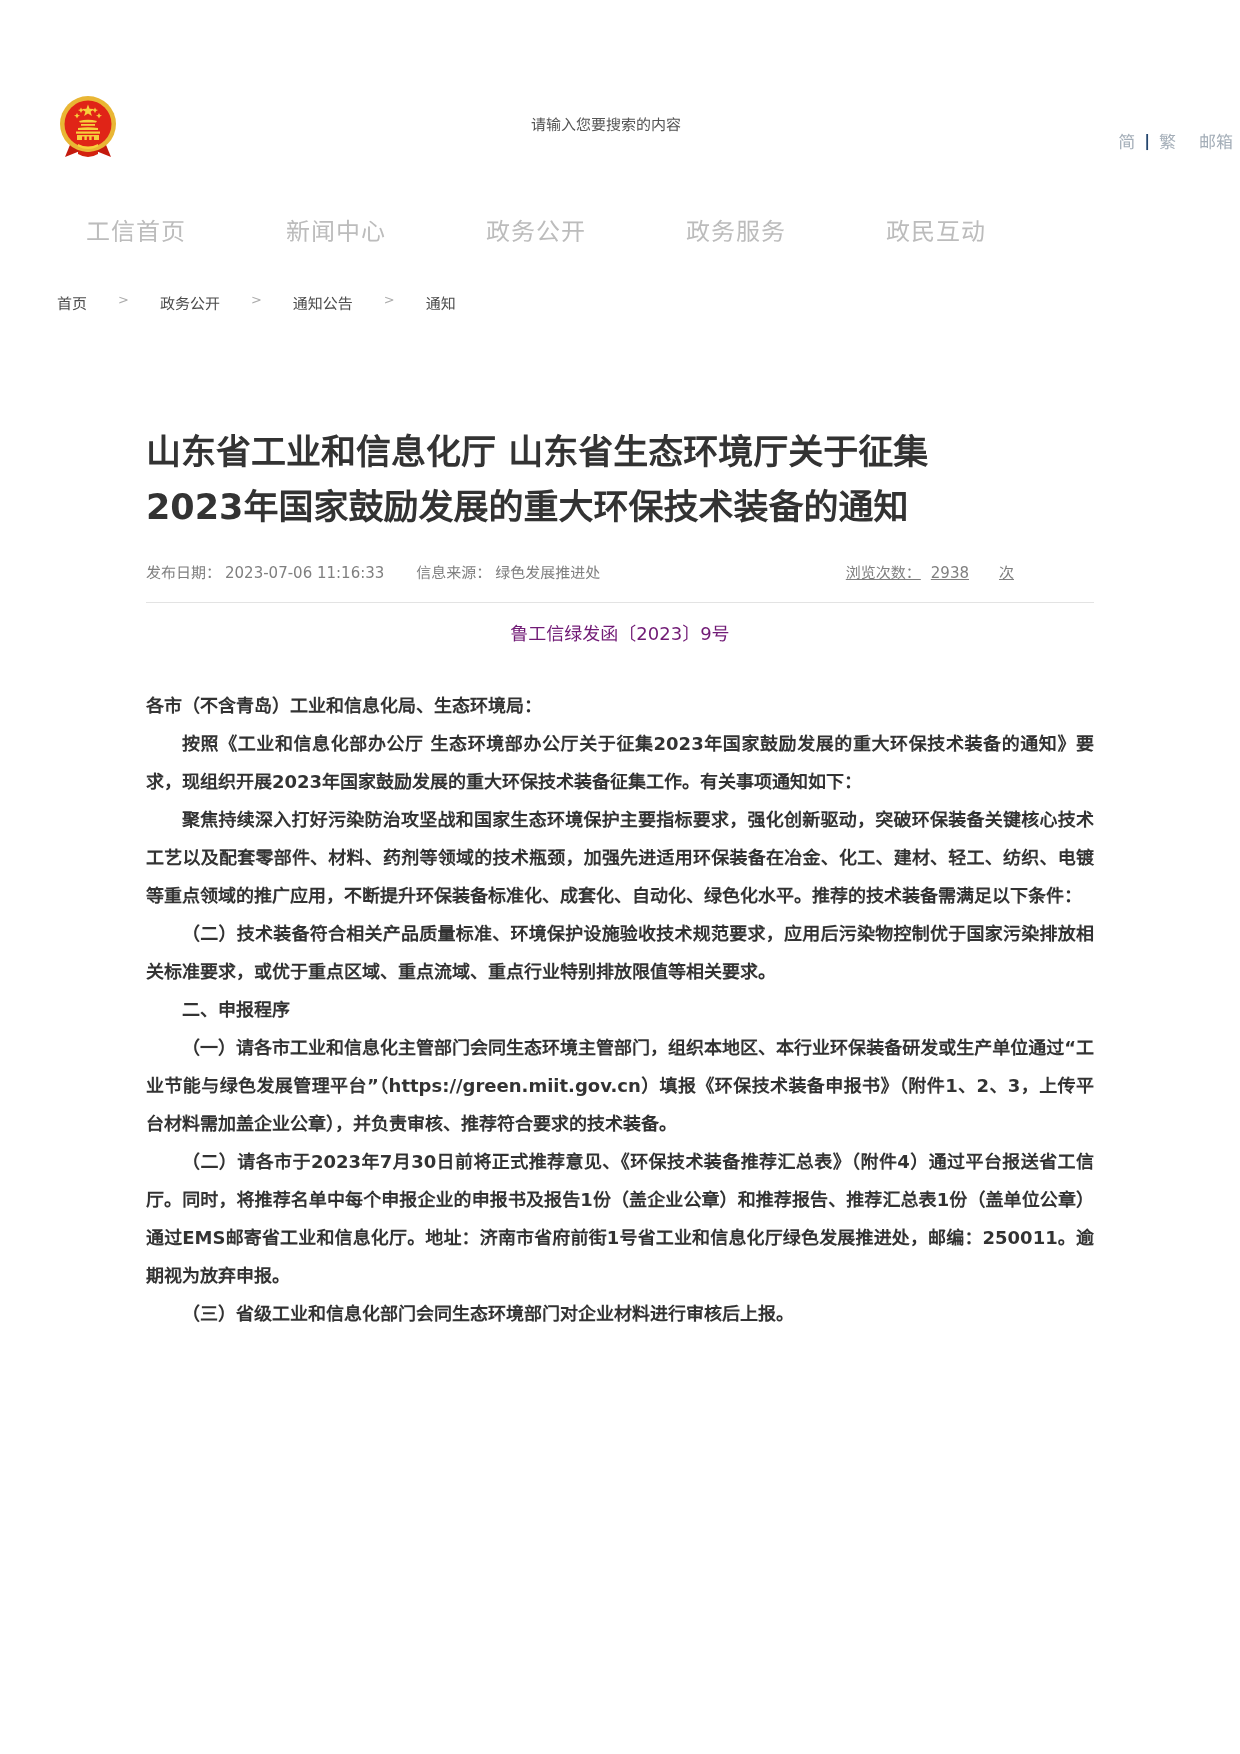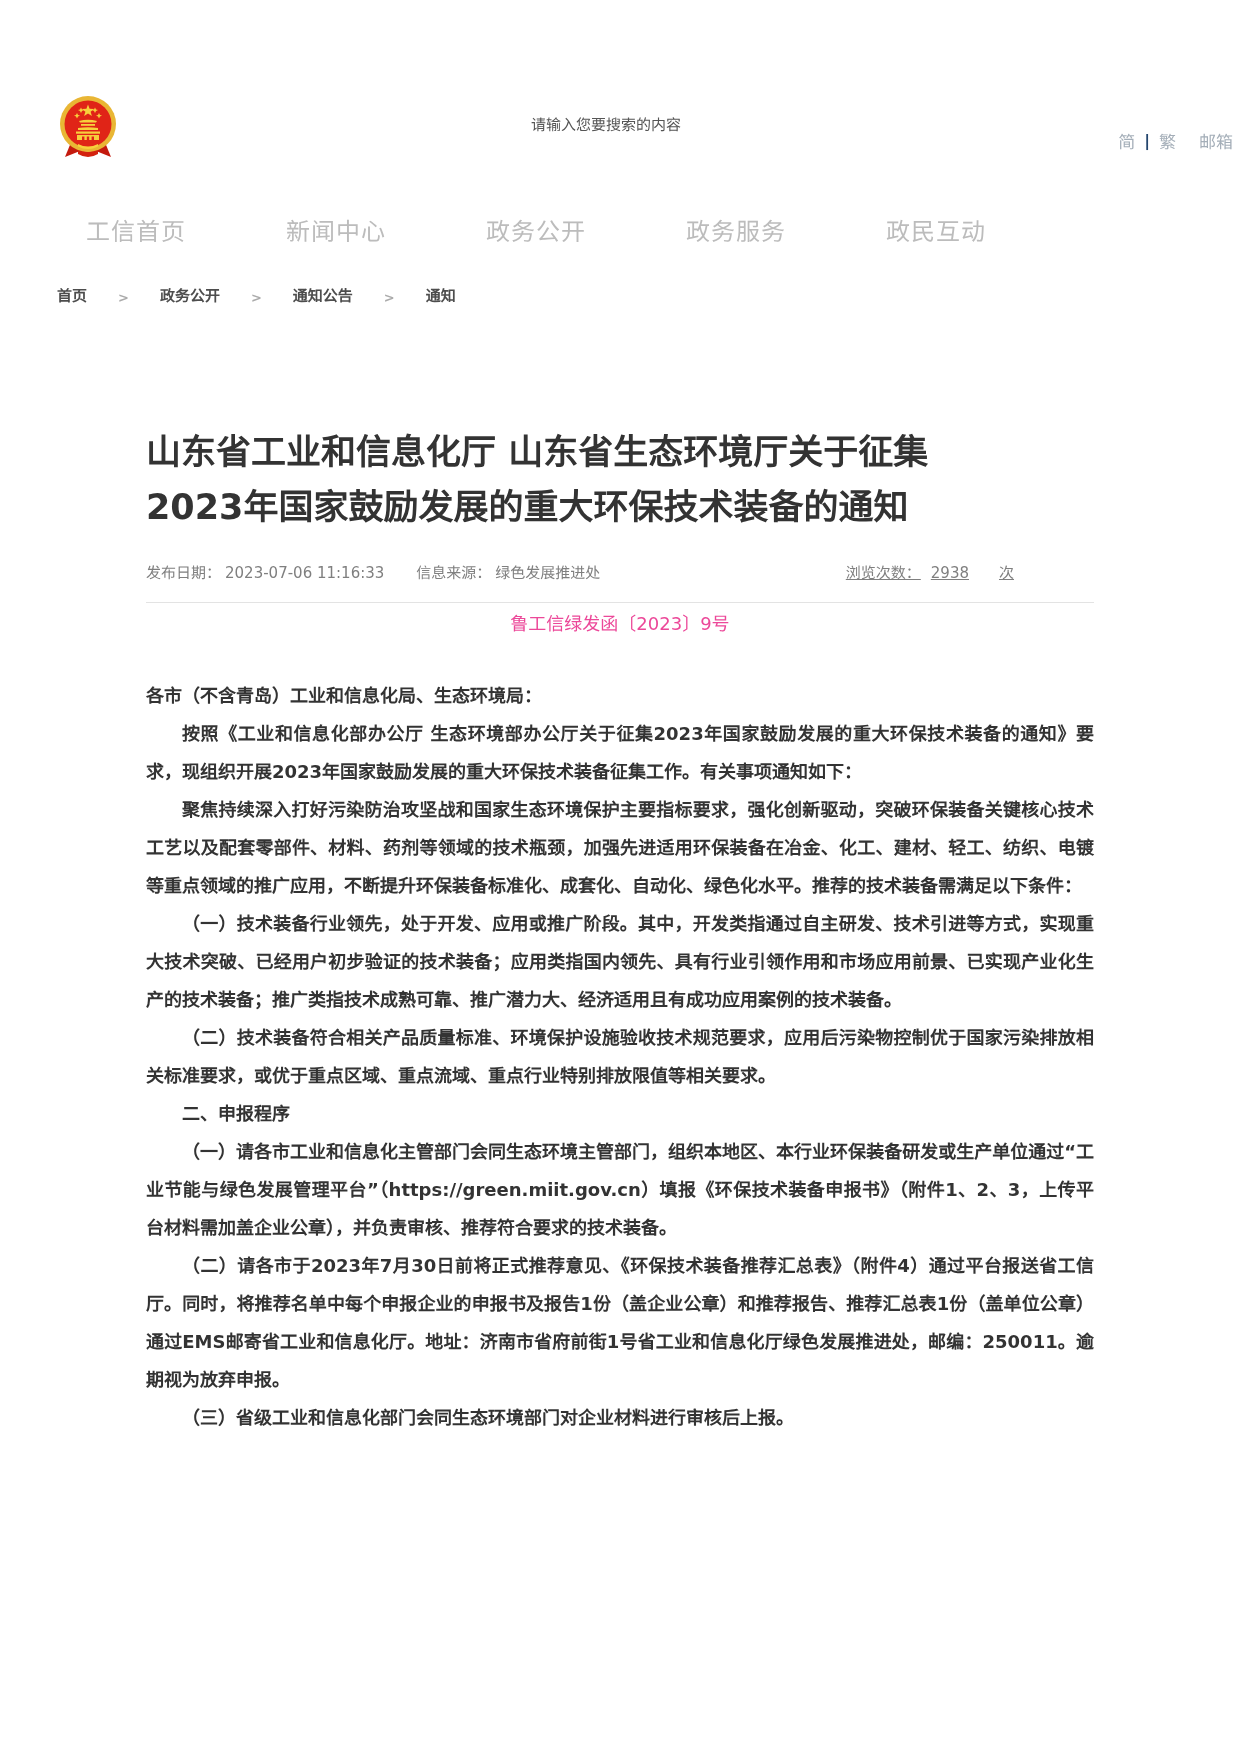--- a/index.html
+++ b/index.html
@@ -36,23 +36,23 @@
     position: absolute; left: 0; top: 212px; width: 100%;
     display: flex; padding-left: 86px;
   }
   .nav-item {
     width: 200px; flex: 0 0 200px;
     font-size: 24px; color: #bcbcbc; letter-spacing: 1px;
   }
 
   
   .breadcrumb {
-    position: absolute; left: 57px; top: 284px;
-    display: flex; align-items: flex-end; gap: 31px;
-    font-size: 15px; color: #4d4d4d; font-weight: bold;
+    position: absolute; left: 57px; top: 292px;
+    display: flex; align-items: flex-start; gap: 31px;
+    font-size: 15px; color: #4d4d4d;
   }
   .breadcrumb .sep { color: #ababab; font-size: 13px; }
 
   
   .article { position: absolute; left: 146px; top: 425px; width: 948px; }
   .article-title {
     font-size: 35px; line-height: 55px; font-weight: bold;
     color: #333; text-align: left;
   }
   .article-title span { display: block; }
@@ -60,21 +60,21 @@
     display: flex; align-items: center;
     margin-top: 26px; font-size: 15px; color: #7f7f7f;
   }
   .meta-label { }
   .meta-value { margin-left: 4px; }
   .meta-source { margin-left: 32px; }
   .meta-views { margin-left: auto; padding-right: 80px; text-decoration: underline; }
   .meta-views .views-count { margin-left: 10px; }
   .meta-views .views-unit { margin-left: 30px; }
   .article-divider { border: none; border-top: 1px solid #e3e3e3; margin-top: 20px; }
-  .doc-number { text-align: center; font-size: 18px; color: #ec4899; margin-top: 6px; }
+  .doc-number { text-align: center; font-size: 18px; color: #701a75; margin-top: 16px; }
 
   .article-body {
     margin-top: 42px;
     font-size: 18px; line-height: 38px; color: #333;
     text-align: justify;
   }
   .article-body p { text-indent: 2em; font-weight: bold; }
   .article-body p.no-indent { text-indent: 0; }
 </style>
 </head>
@@ -156,20 +156,19 @@
   </div>
 
   <hr class="article-divider">
 
   <div class="doc-number">鲁工信绿发函〔2023〕9号</div>
 
   <div class="article-body">
     <p class="no-indent">各市（不含青岛）工业和信息化局、生态环境局：</p>
     <p>按照《工业和信息化部办公厅 生态环境部办公厅关于征集2023年国家鼓励发展的重大环保技术装备的通知》要求，现组织开展2023年国家鼓励发展的重大环保技术装备征集工作。有关事项通知如下：</p>
     <p>聚焦持续深入打好污染防治攻坚战和国家生态环境保护主要指标要求，强化创新驱动，突破环保装备关键核心技术工艺以及配套零部件、材料、药剂等领域的技术瓶颈，加强先进适用环保装备在冶金、化工、建材、轻工、纺织、电镀等重点领域的推广应用，不断提升环保装备标准化、成套化、自动化、绿色化水平。推荐的技术装备需满足以下条件：</p>
-    <p>（一）技术装备行业领先，处于开发、应用或推广阶段。其中，开发类指通过自主研发、技术引进等方式，实现重大技术突破、已经用户初步验证的技术装备；应用类指国内领先、具有行业引领作用和市场应用前景、已实现产业化生产的技术装备；推广类指技术成熟可靠、推广潜力大、经济适用且有成功应用案例的技术装备。</p>
     <p>（二）技术装备符合相关产品质量标准、环境保护设施验收技术规范要求，应用后污染物控制优于国家污染排放相关标准要求，或优于重点区域、重点流域、重点行业特别排放限值等相关要求。</p>
     <p>二、申报程序</p>
     <p>（一）请各市工业和信息化主管部门会同生态环境主管部门，组织本地区、本行业环保装备研发或生产单位通过“工业节能与绿色发展管理平台”（https://green.miit.gov.cn）填报《环保技术装备申报书》（附件1、2、3，上传平台材料需加盖企业公章），并负责审核、推荐符合要求的技术装备。</p>
     <p>（二）请各市于2023年7月30日前将正式推荐意见、《环保技术装备推荐汇总表》（附件4）通过平台报送省工信厅。同时，将推荐名单中每个申报企业的申报书及报告1份（盖企业公章）和推荐报告、推荐汇总表1份（盖单位公章）通过EMS邮寄省工业和信息化厅。地址：济南市省府前街1号省工业和信息化厅绿色发展推进处，邮编：250011。逾期视为放弃申报。</p>
     <p>（三）省级工业和信息化部门会同生态环境部门对企业材料进行审核后上报。</p>
   </div>
 </main>
 
 </body></html>

